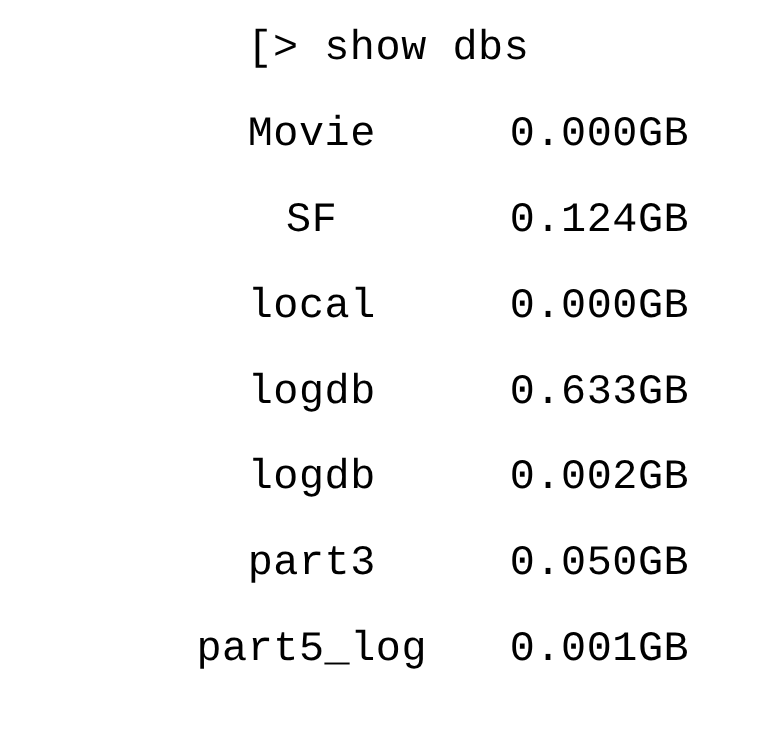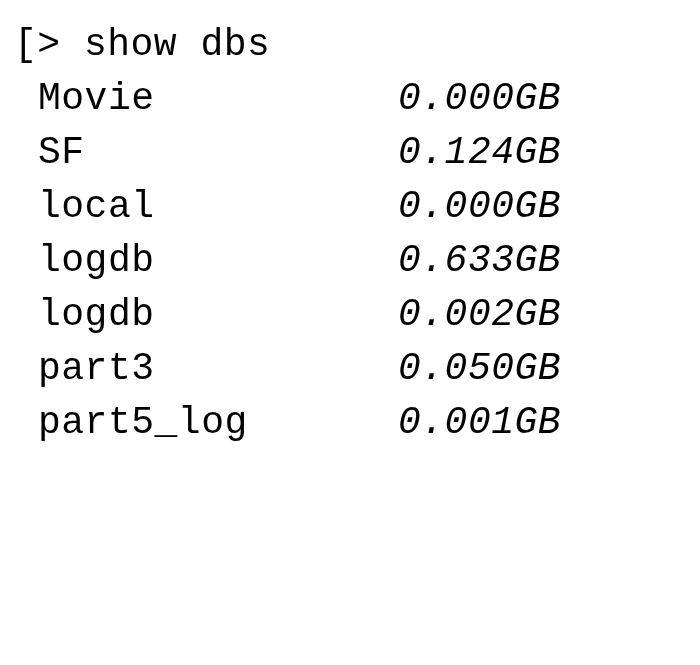--- a/index.html
+++ b/index.html
@@ -1,18 +1,19 @@
 <!DOCTYPE html>
 <html><head>
   <meta charset="utf-8">
   <style>
     * {
       margin: 0;
       padding: 0;
       box-sizing: border-box;
+      text-align: center;
     }
     body {
       width: 700px;
       height: 665px;
       background: #ffffff;
       font-family: "SF Mono", "Menlo", "Consolas", "Courier New", monospace;
       font-size: 38px;
       line-height: 1.42;
       color: #000000;
       padding: 18px 8px 18px 14px;
@@ -30,24 +31,24 @@
     .command {
       display: inline;
     }
     .db-row {
       white-space: pre;
       padding-left: 24px;
     }
     .db-name {
       display: inline-block;
       width: 360px;
+      margin-top: 24px;
     }
     .db-size {
       display: inline;
-      font-style: italic;
     }
   </style>
 </head>
 <body>
 
 <div class="prompt-line"><span class="bracket">[</span><span class="chevron">&gt;</span> <span class="command">show dbs</span></div>
 
 <div id="db-list">
     <div class="db-row"><span class="db-name">Movie</span><span class="db-size">0.000GB</span></div>
     <div class="db-row"><span class="db-name">SF</span><span class="db-size">0.124GB</span></div>

